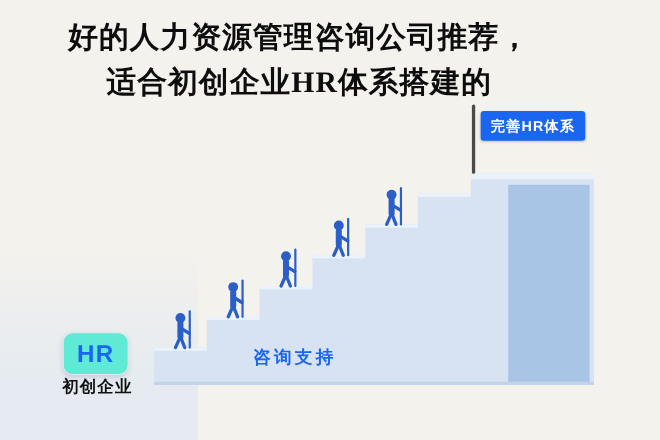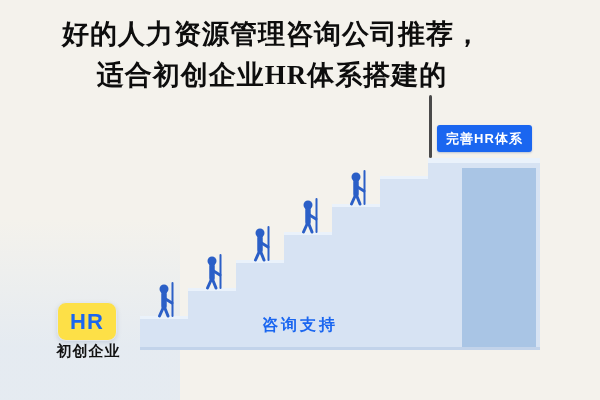--- a/index.html
+++ b/index.html
@@ -26,31 +26,30 @@
     text-align:center;
   }
   .scene { position:absolute; left:0; top:0; width:600px; height:400px; }
   .flag-banner {
     position:absolute; left:437px; top:101px; width:95px; height:27px;
     background: var(--accent, #1a66f0);
     border-radius:3px;
     display:flex; align-items:center; justify-content:center;
     color:#ffffff; font-size:13px; font-weight:bold; letter-spacing:1px;
     box-shadow:0 1px 2px rgba(20,60,140,0.25);
-    margin-top:24px;
   }
   .consult-label {
     position:absolute; left:230px; top:315px; width:140px;
-    text-align:center;
+    text-align:left;
     color: var(--accent, #1a66f0);
     font-size:16px; font-weight:bold; letter-spacing:3px;
   }
   .hr-box {
     position:absolute; left:57px; top:302px; width:60px; height:39px;
-    background:#fde047; border-radius:9px;
+    background:#5eead4; border-radius:9px;
     border:1px solid #e3e7ee;
     box-shadow:0 2px 4px rgba(120,140,170,0.25);
     display:flex; align-items:center; justify-content:center;
     color: var(--accent, #1a66f0);
     font-size:22px; font-weight:bold; letter-spacing:1px;
   }
   .startup-label {
     position:absolute; left:51px; top:342px; width:75px;
     text-align:center;
     color:#111111; font-size:15px; font-weight:bold; letter-spacing:1px;font-family:Liberation Serif, serif;

